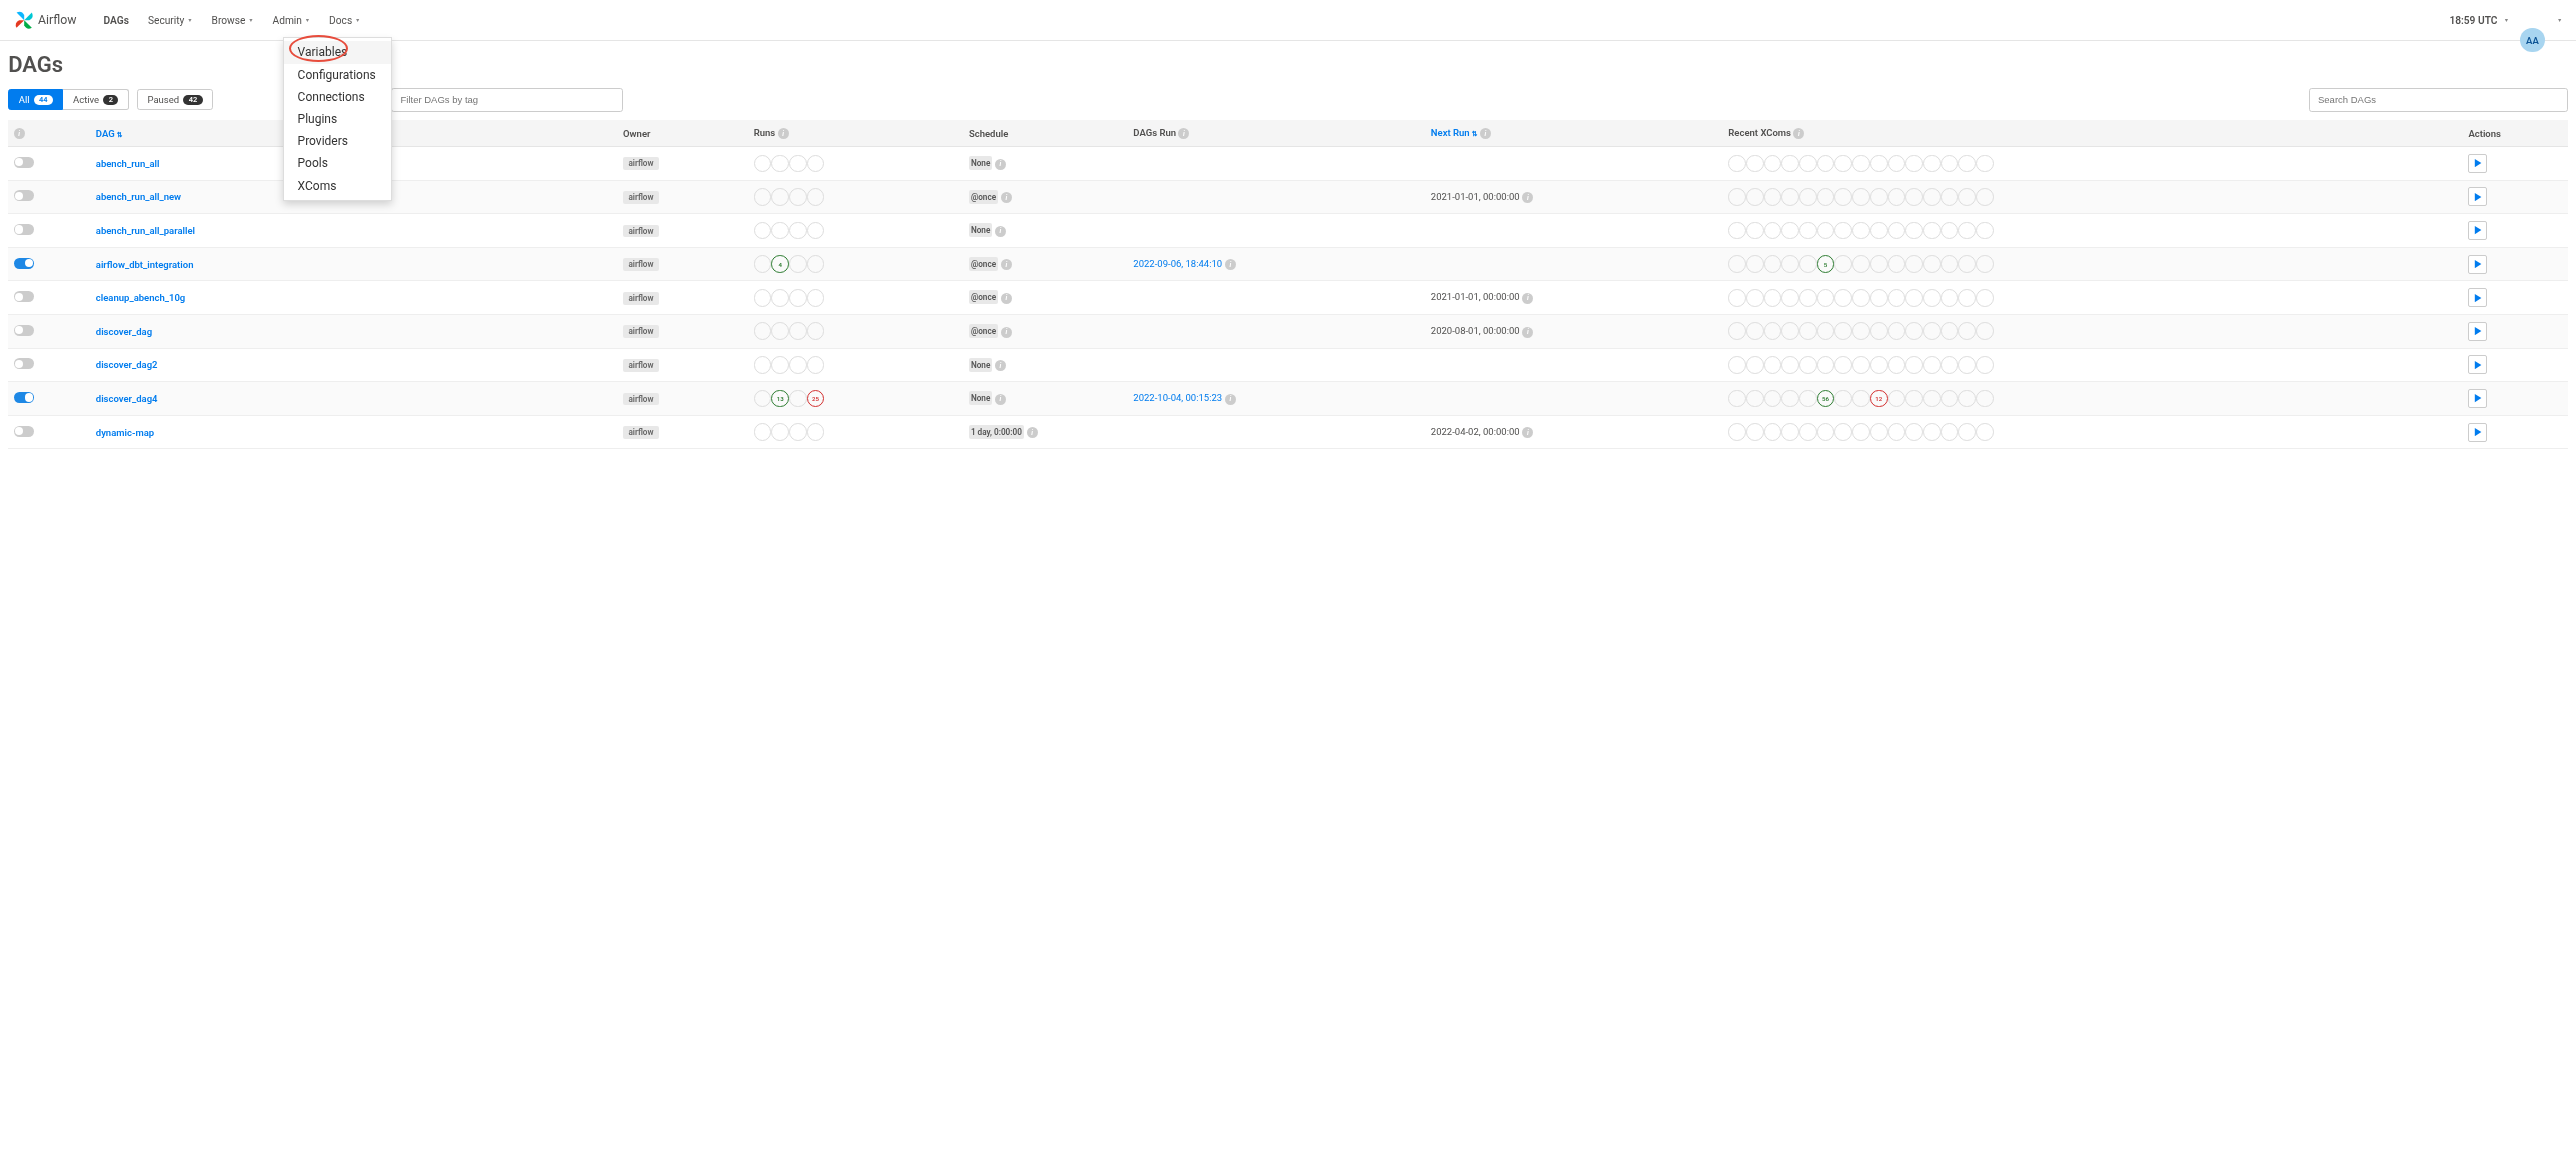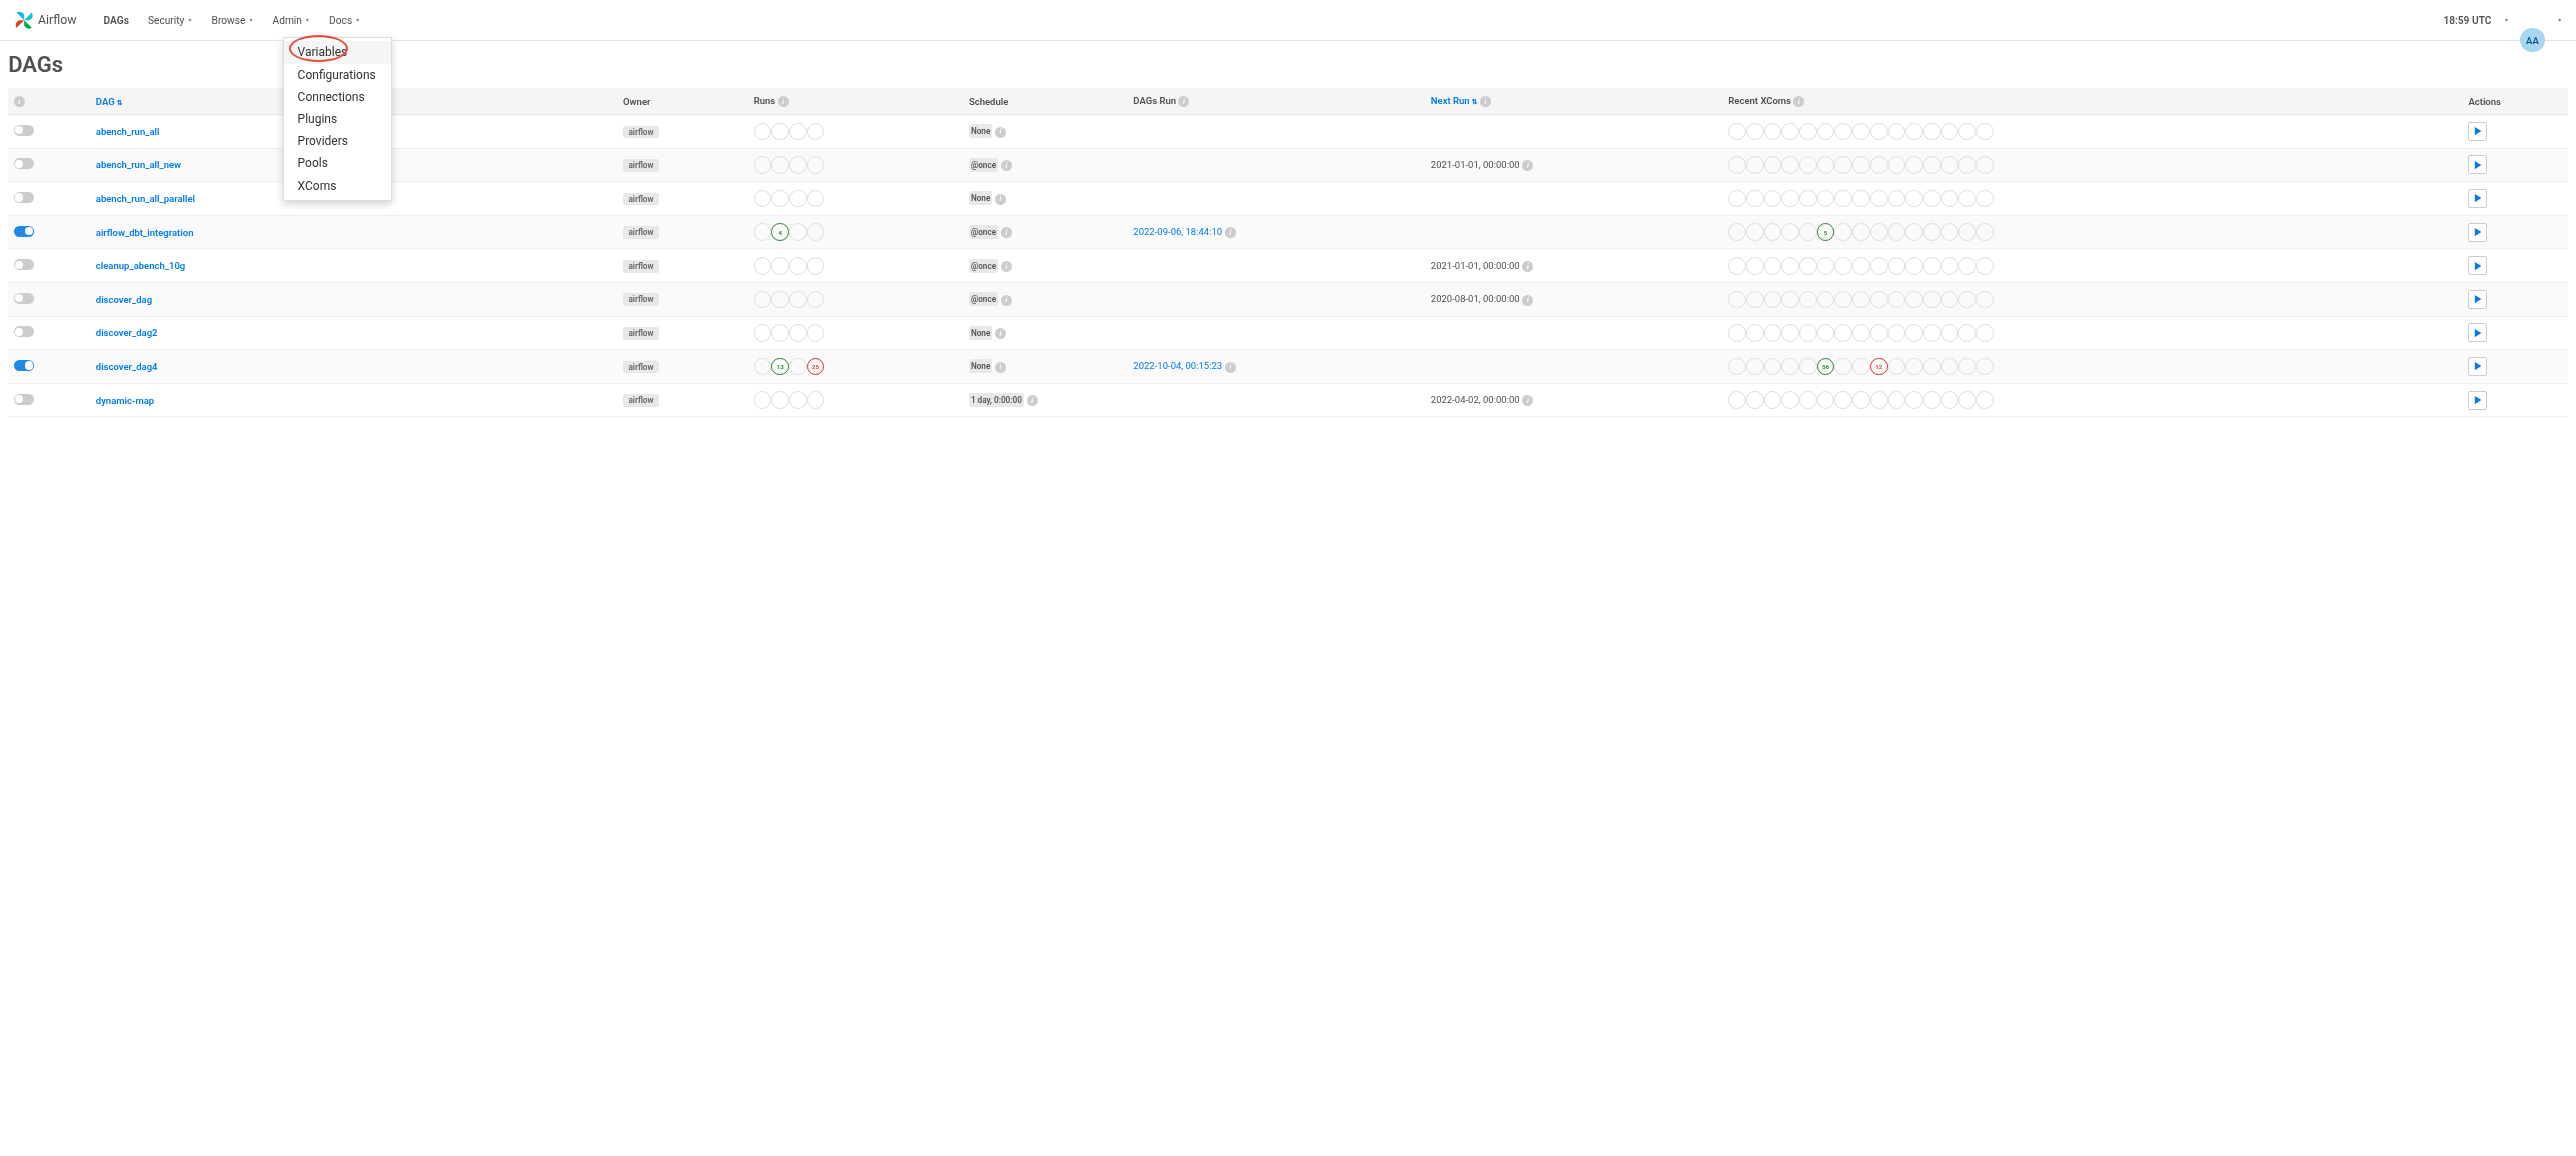--- a/index.html
+++ b/index.html
@@ -6,21 +6,21 @@
 body { font-family: -apple-system, BlinkMacSystemFont, "Segoe UI", Roboto, sans-serif; font-size: 9.5px; color: #51504f; background: #fff; }
 .navbar { display: flex; align-items: center; padding: 0 13.6px; height: 41px; border-bottom: 0.7px solid #e5e5e5; }
 .logo { display: flex; align-items: center; margin-right: 27px; }
 .logo-icon { width: 20.4px; height: 20.4px; margin-right: 4.1px; }
 .logo-text { font-size: 12.3px; color: #51504f; font-weight: 400; }
 .nav-items { display: flex; gap: 19px; align-items: center; }
 .nav-item { color: #51504f; font-size: 10.2px; cursor: pointer; display: flex; align-items: center; gap: 1.4px; position: relative; }
 .nav-item.bold { font-weight: 600; }
 .caret { font-size: 5.4px; color: #888; margin-left: 1.4px; }
 .nav-right { margin-left: auto; display: flex; align-items: center; gap: 11px; }
-.clock { color: #51504f; font-weight: 600; font-size: 10.2px; display: flex; align-items: center; gap: 11px; }
+.clock { color: #51504f; font-weight: 600; font-size: 10.2px; display: flex; align-items: center; gap: 5px; }
 .avatar { width: 24.5px; height: 24.5px; border-radius: 50%; background: #a8d5f0; color: #0b5394; display: flex; align-items: center; justify-content: center; font-weight: 600; font-size: 9.5px; margin-top: 40px; }
 .dropdown { position: absolute; top: 37px; left: 283px; background: #fff; border: 0.7px solid #ddd; box-shadow: 0 4.1px 8.2px rgba(0,0,0,0.175); min-width: 109px; z-index: 100; padding: 3.4px 0; }
 .dropdown-item { padding: 4.1px 13.6px; color: #333; cursor: pointer; font-size: 12px; }
 .dropdown-item.highlighted { background: #f5f5f5; position: relative; }
 .red-circle { position: absolute; border: 2px solid #e74c3c; border-radius: 50%; width: 59px; height: 27px; top: -2.7px; left: 5.4px; pointer-events: none; }
 .content { padding: 11px 8.2px; }
 h1 { font-size: 22px; font-weight: 600; color: #51504f; margin-bottom: 11px; }
 .controls { display: flex; align-items: center; gap: 8.2px; margin-bottom: 8.2px; }
 .pill-group { display: flex; }
 .pill { padding: 4.1px 9.5px; border: 0.7px solid #ccc; font-size: 9.5px; cursor: pointer; display: flex; align-items: center; gap: 4.1px; background: #fff; color: #51504f; }
@@ -119,20 +119,38 @@
   <div class="dropdown-item">Connections</div>
   <div class="dropdown-item">Plugins</div>
   <div class="dropdown-item">Providers</div>
   <div class="dropdown-item">Pools</div>
   <div class="dropdown-item">XComs</div>
 </div>
 
 <div class="content">
   <h1>DAGs</h1>
 
+  <div class="controls">
+    <div class="pill-group">
+      <div class="pill active">
+        <span>All</span>
+        <span class="badge">44</span>
+      </div>
+      <div class="pill">
+        <span>Active</span>
+        <span class="badge">2</span>
+      </div>
+    </div>
+    <div class="pill single">
+      <span>Paused</span>
+      <span class="badge">42</span>
+    </div>
+    <input class="filter-input" placeholder="Filter DAGs by tag" style="">
+    <input class="search-input" placeholder="Search DAGs" style="">
+  </div>
 
   <div class="table-wrapper">
     <table class="dag-table">
       <thead>
         <tr>
           <th class="col-toggle"><span class="th-info">i</span></th>
           <th class="col-dag sortable"><span>DAG</span><span class="sort-icon">⇅</span></th>
           <th class="col-owner">Owner</th>
           <th class="col-runs"><span>Runs</span> <span class="th-info">i</span></th>
           <th class="col-schedule">Schedule</th>

